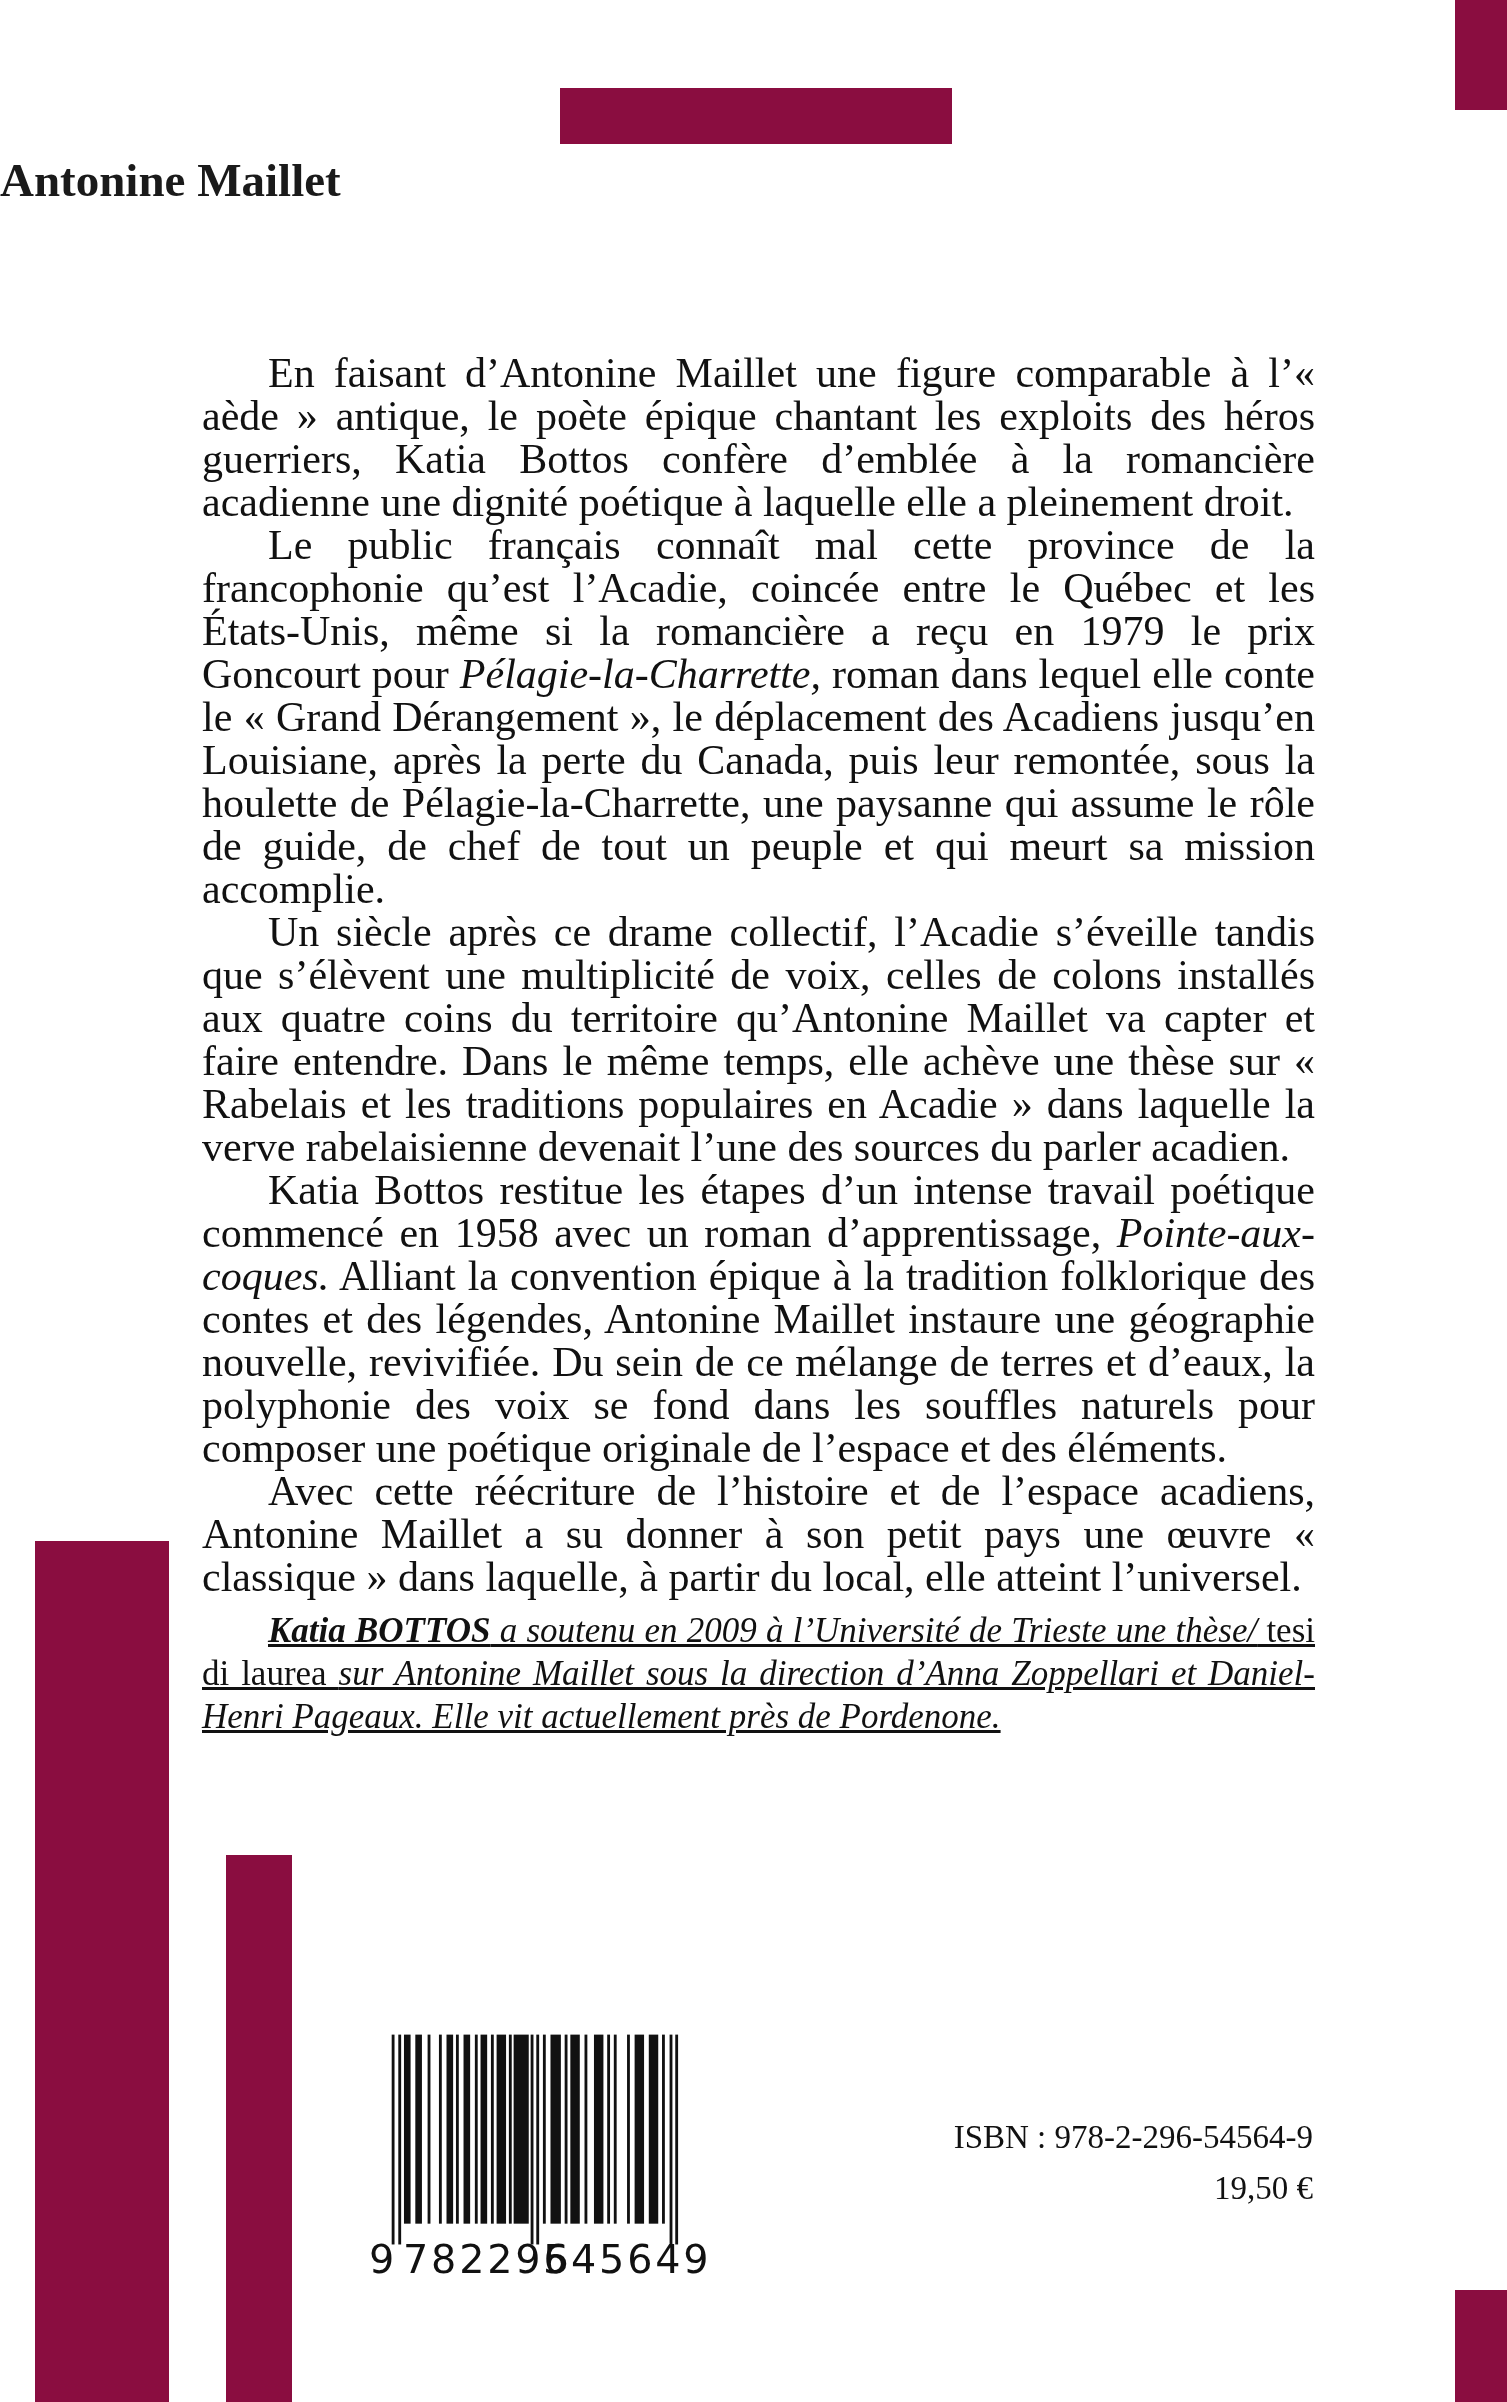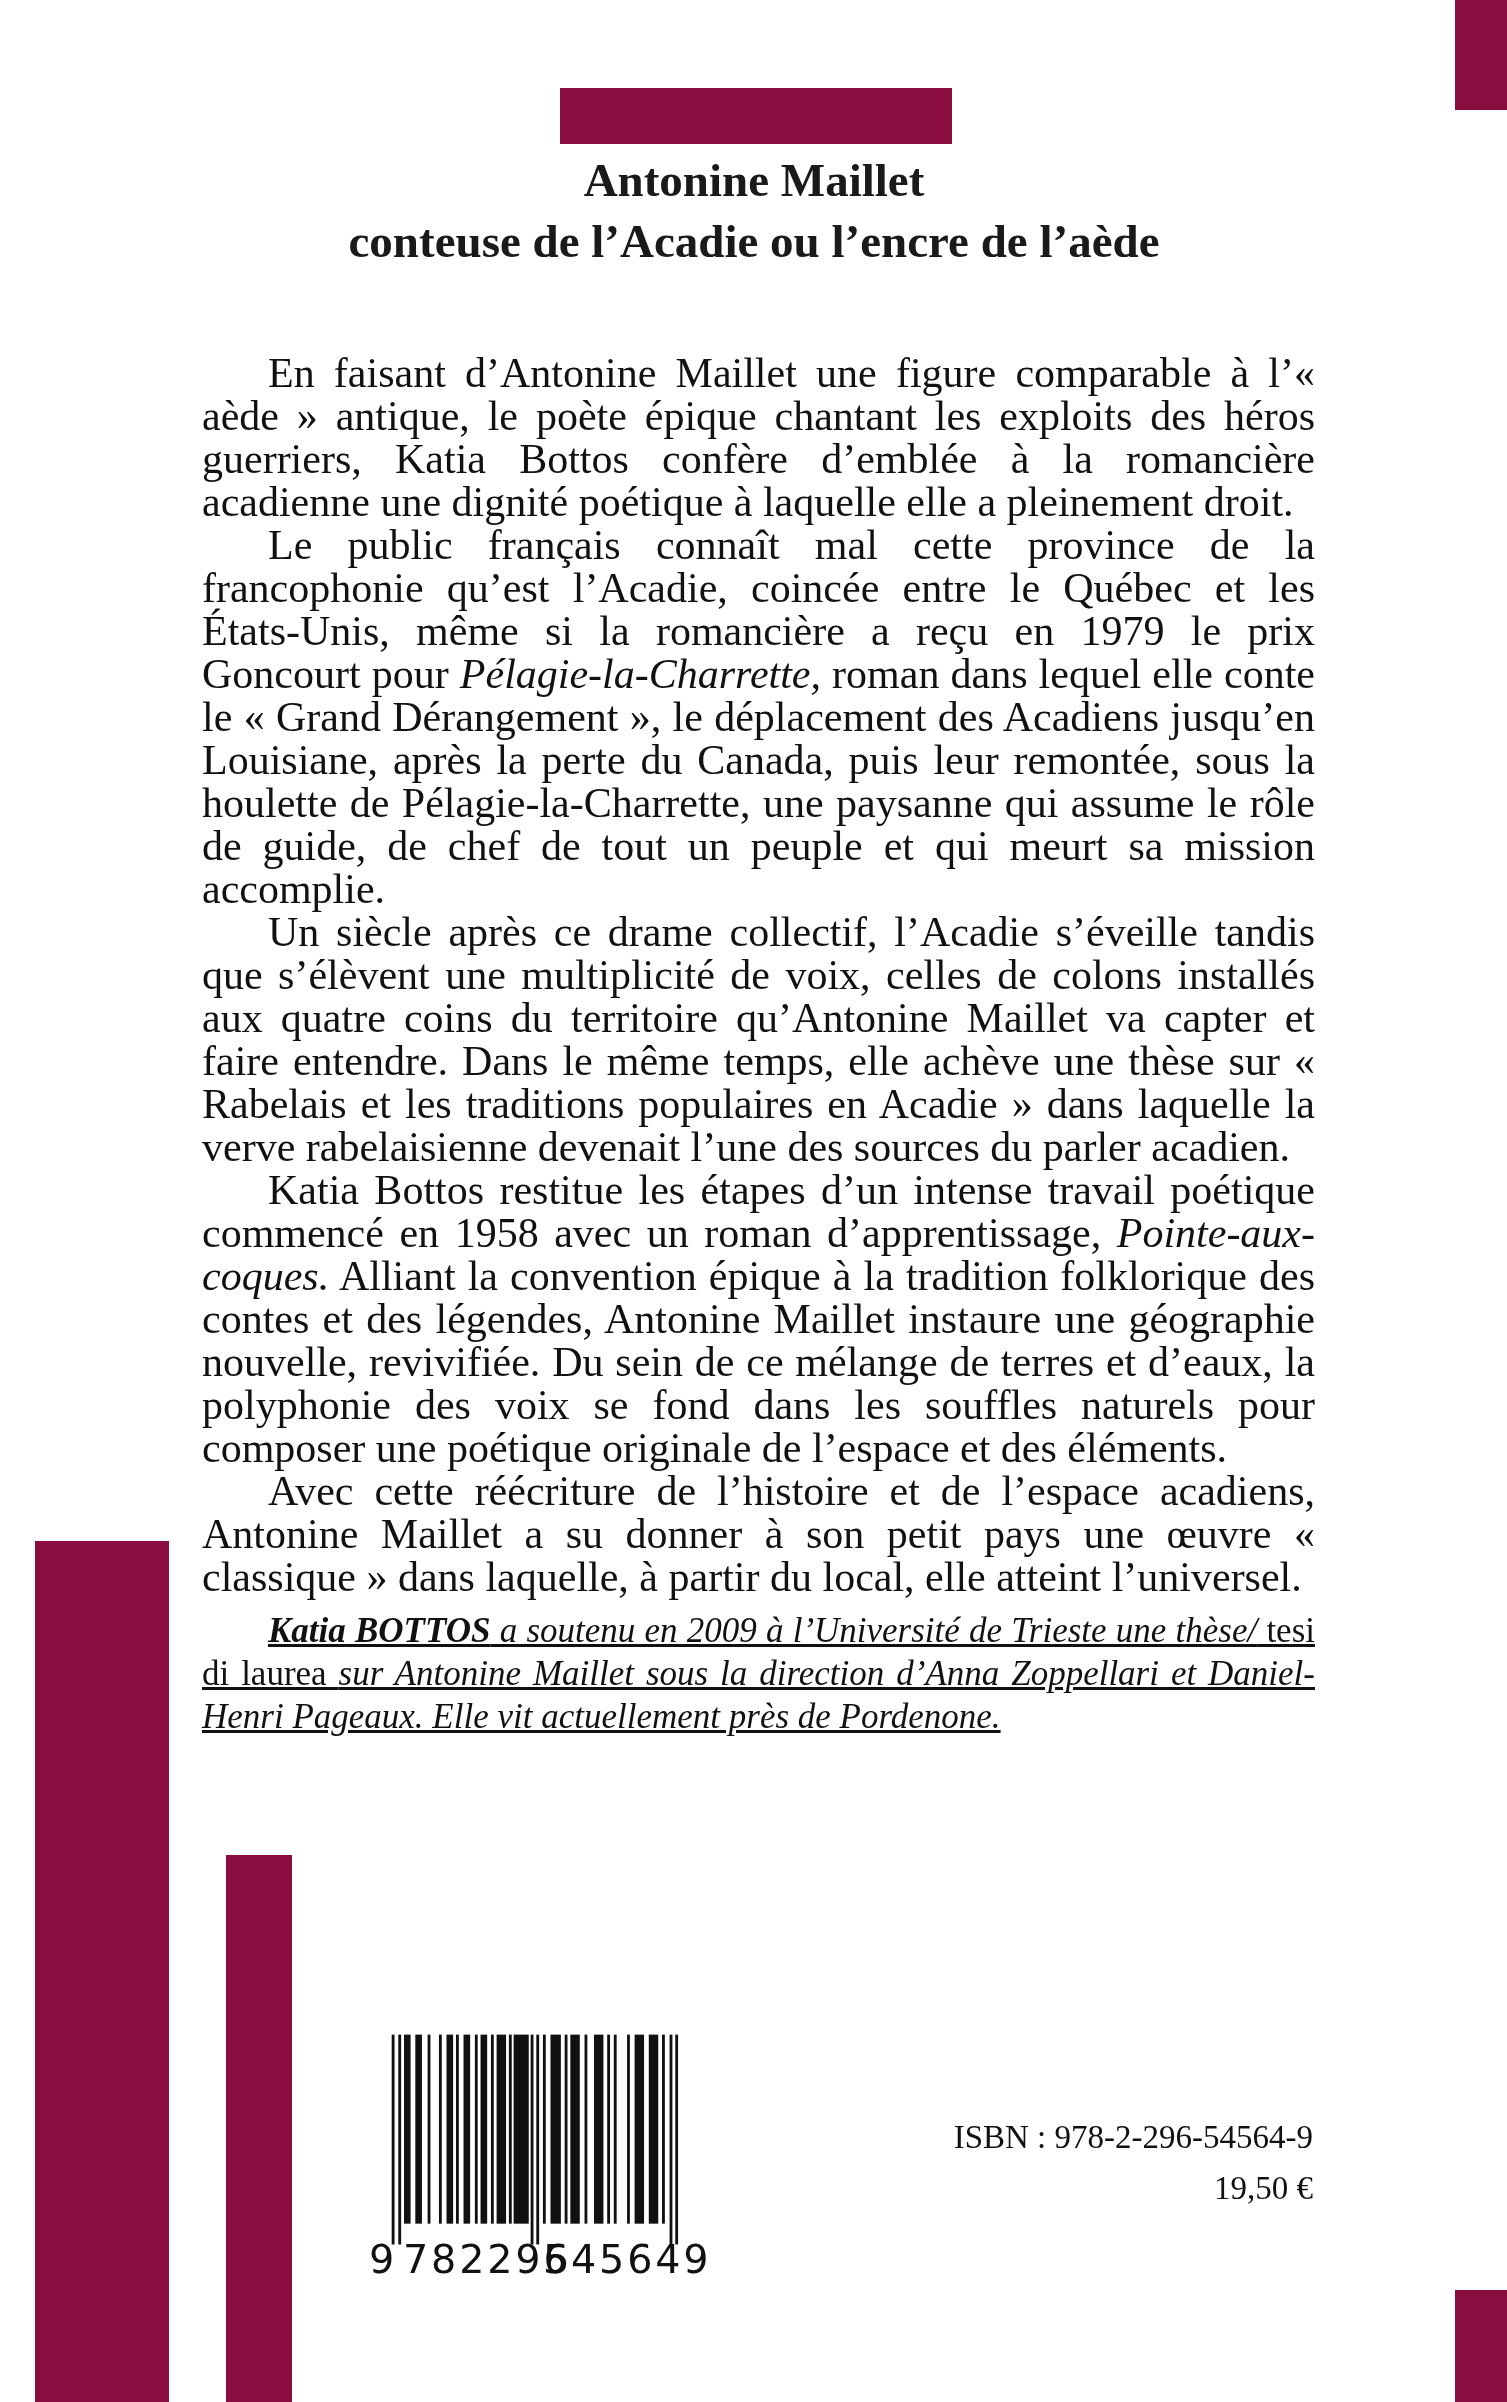--- a/index.html
+++ b/index.html
@@ -1,19 +1,19 @@
 <!DOCTYPE html>
 <html style="font-size:15px"><head>
 <meta charset="utf-8">
 <style>
   html, body { margin: 0; padding: 0; background: #ffffff; }
   body { width: 1508px; height: 2403px; position: relative; overflow: hidden;
          font-family: "Liberation Serif", "DejaVu Serif", serif; color: #111; }
   .bar { position: absolute; background: #8a0d40; }
-  .title { position: absolute; left: 0; width: 1508px; top: 150px; text-align: center;
+  .title { position: absolute; left: 0; width: 1508px; top: 150px; 
            font-weight: bold; font-size: 47px; line-height: 61px; color: #1a1a1a; }
   .title div { white-space: nowrap; }
   .body-text { position: absolute; left: 202px; top: 352px; width: 1113px;
                font-size: 42px; line-height: 43px; text-align: justify;
                hyphens: manual; }
   .body-text p { margin: 0; text-indent: 66px; }
   .bio { position: absolute; left: 202px; top: 1609px; width: 1113px;
          font-size: 35px; line-height: 43px; text-align: justify; }
   .bio p { margin: 0; text-indent: 66px; text-decoration: underline; }
   .barcode { position: absolute; left: 369px; top: 2025px; width: 397px; height: 265px; }
@@ -24,21 +24,20 @@
 <body>
 
 <div class="bar" style="left:1455px; top:0; width:53px; height:110px;"></div>
 <div class="bar" style="left:560px; top:88px; width:392px; height:56px;"></div>
 <div class="bar" style="left:35px; top:1541px; width:134px; height:862px;"></div>
 <div class="bar" style="left:226px; top:1855px; width:66px; height:548px;"></div>
 <div class="bar" style="left:1455px; top:2290px; width:53px; height:113px;"></div>
 
 <div class="title">
   <div>Antonine Maillet</div>
-  <div>conteuse de l’Acadie ou l’encre de l’aède</div>
 </div>
 
 <div class="body-text">
   <p>En faisant d’Antonine Maillet une figure comparable à l’« aède » antique, le poète épique chantant les exploits des héros guerriers, Katia Bottos confère d’emblée à la romancière acadienne une dignité poé­tique à laquelle elle a pleinement droit.</p>
   <p><span>Le public français connaît mal cette province de la francophonie qu’est l’Acadie, coincée entre le Québec et les États-Unis, même si la romancière a reçu en 1979 le prix Goncourt pour </span><i>Pélagie-la-Charrette,</i><span> roman dans lequel elle conte le « Grand Dérangement », le déplace­ment des Acadiens jusqu’en Louisiane, après la perte du Canada, puis leur remontée, sous la houlette de Pélagie-la-Charrette, une paysanne qui assume le rôle de guide, de chef de tout un peuple et qui meurt sa mission accomplie.</span></p>
   <p>Un siècle après ce drame collectif, l’Acadie s’éveille tandis que s’élèvent une multiplicité de voix, celles de colons installés aux quatre coins du territoire qu’Antonine Maillet va capter et faire entendre. Dans le même temps, elle achève une thèse sur « Rabelais et les tradi­tions populaires en Acadie » dans laquelle la verve rabelaisienne deve­nait l’une des sources du parler acadien.</p>
   <p><span>Katia Bottos restitue les étapes d’un intense travail poétique com­mencé en 1958 avec un roman d’apprentissage, </span><i>Pointe-aux-coques.</i><span> Alliant la convention épique à la tradition folklorique des contes et des légendes, Antonine Maillet instaure une géographie nouvelle, revivi­fiée. Du sein de ce mélange de terres et d’eaux, la polyphonie des voix se fond dans les souffles naturels pour composer une poétique origi­nale de l’espace et des éléments.</span></p>
   <p>Avec cette réécriture de l’histoire et de l’espace acadiens, Antonine Maillet a su donner à son petit pays une œuvre « classique » dans laquelle, à partir du local, elle atteint l’universel.</p>
 </div>
 

